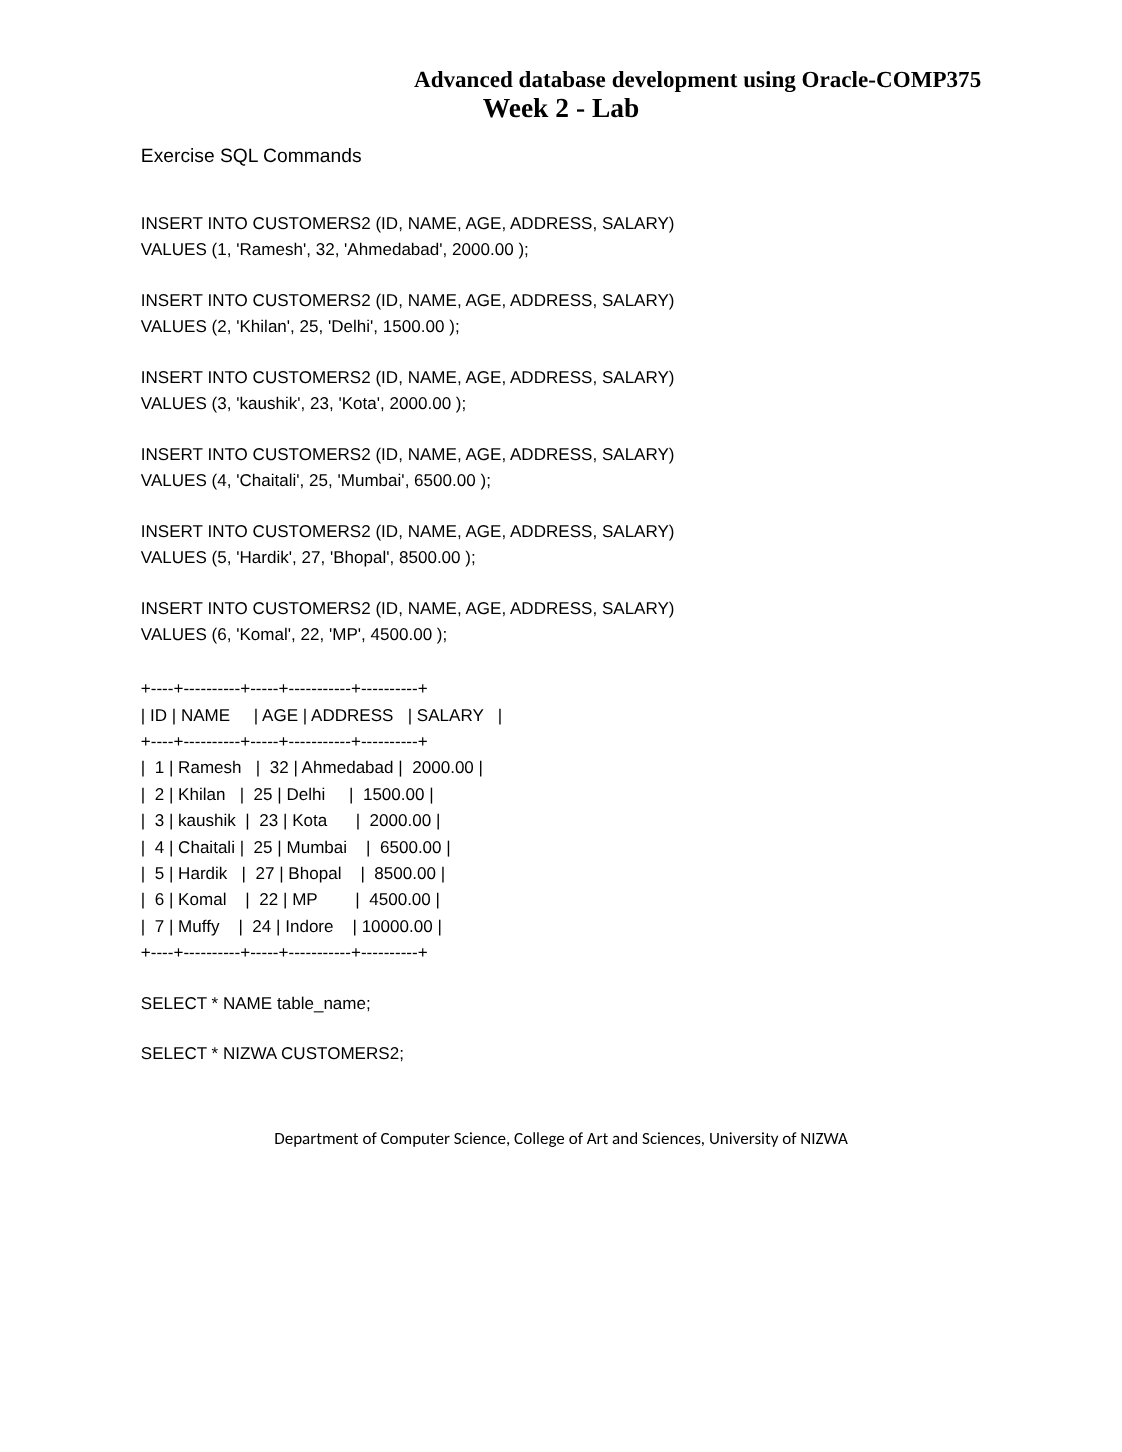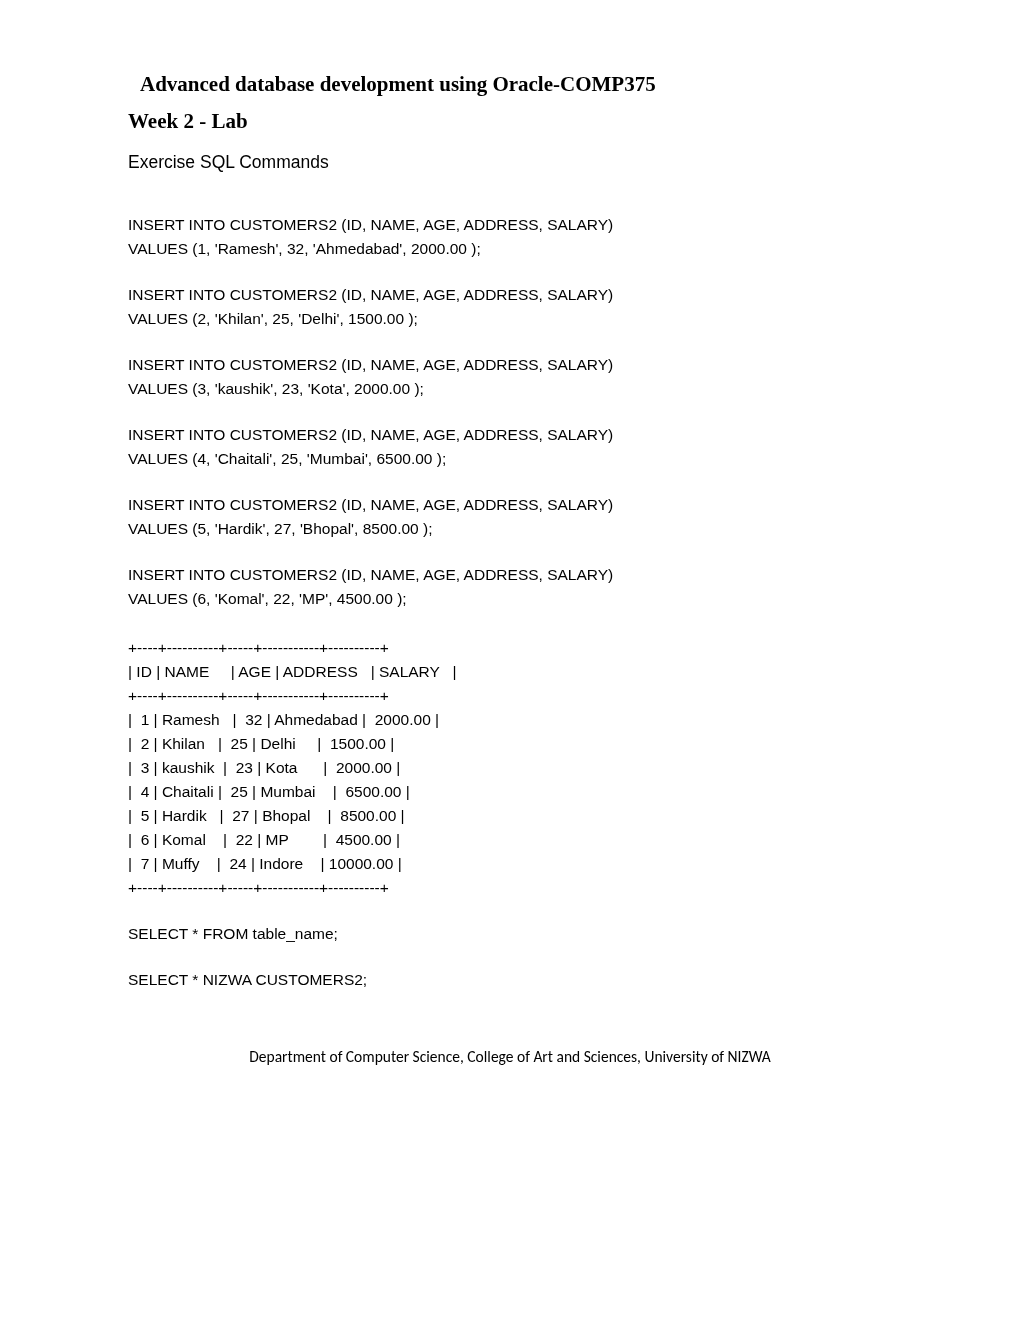--- a/index.html
+++ b/index.html
@@ -10,29 +10,29 @@
       color: #000;
       width: 1020px;
     }
     .page {
       padding: 60px 128px 40px 128px;
     }
     .header-title {
       font-family: "Times New Roman", Times, serif;
       font-weight: bold;
       font-size: 21px;
-      text-align: left;
-      margin: 12px;
+      text-align: right;
+      margin: 0;
     }
     .header-subtitle {
       font-family: "Times New Roman", Times, serif;
       font-weight: bold;
-      font-size: 21px;
-      text-align: left;
-      margin: 12px 0 18px 0;
+      font-size: 25px;
+      text-align: center;
+      margin: 0 0 18px 0;
     }
     .exercise-title {
       font-family: Arial, Helvetica, sans-serif;
       font-weight: normal;
       font-size: 17.5px;
       margin: 0 0 40px 0;
     }
     .code {
       font-family: Arial, Helvetica, sans-serif;
       font-size: 15.5px;
@@ -77,17 +77,17 @@
 +----+----------+-----+-----------+----------+
 |  1 | Ramesh   |  32 | Ahmedabad |  2000.00 |
 |  2 | Khilan   |  25 | Delhi     |  1500.00 |
 |  3 | kaushik  |  23 | Kota      |  2000.00 |
 |  4 | Chaitali |  25 | Mumbai    |  6500.00 |
 |  5 | Hardik   |  27 | Bhopal    |  8500.00 |
 |  6 | Komal    |  22 | MP        |  4500.00 |
 |  7 | Muffy    |  24 | Indore    | 10000.00 |
 +----+----------+-----+-----------+----------+</pre>
 
-  <pre class="code block">SELECT * FROM table_name;</pre>
+  <pre class="code block">SELECT * NAME table_name;</pre>
   <pre class="code block">SELECT * NIZWA CUSTOMERS2;</pre>
 
   <div class="footer">Department of Computer Science, College of Art and Sciences, University of NIZWA</div>
 </div>
 
 </body></html>

